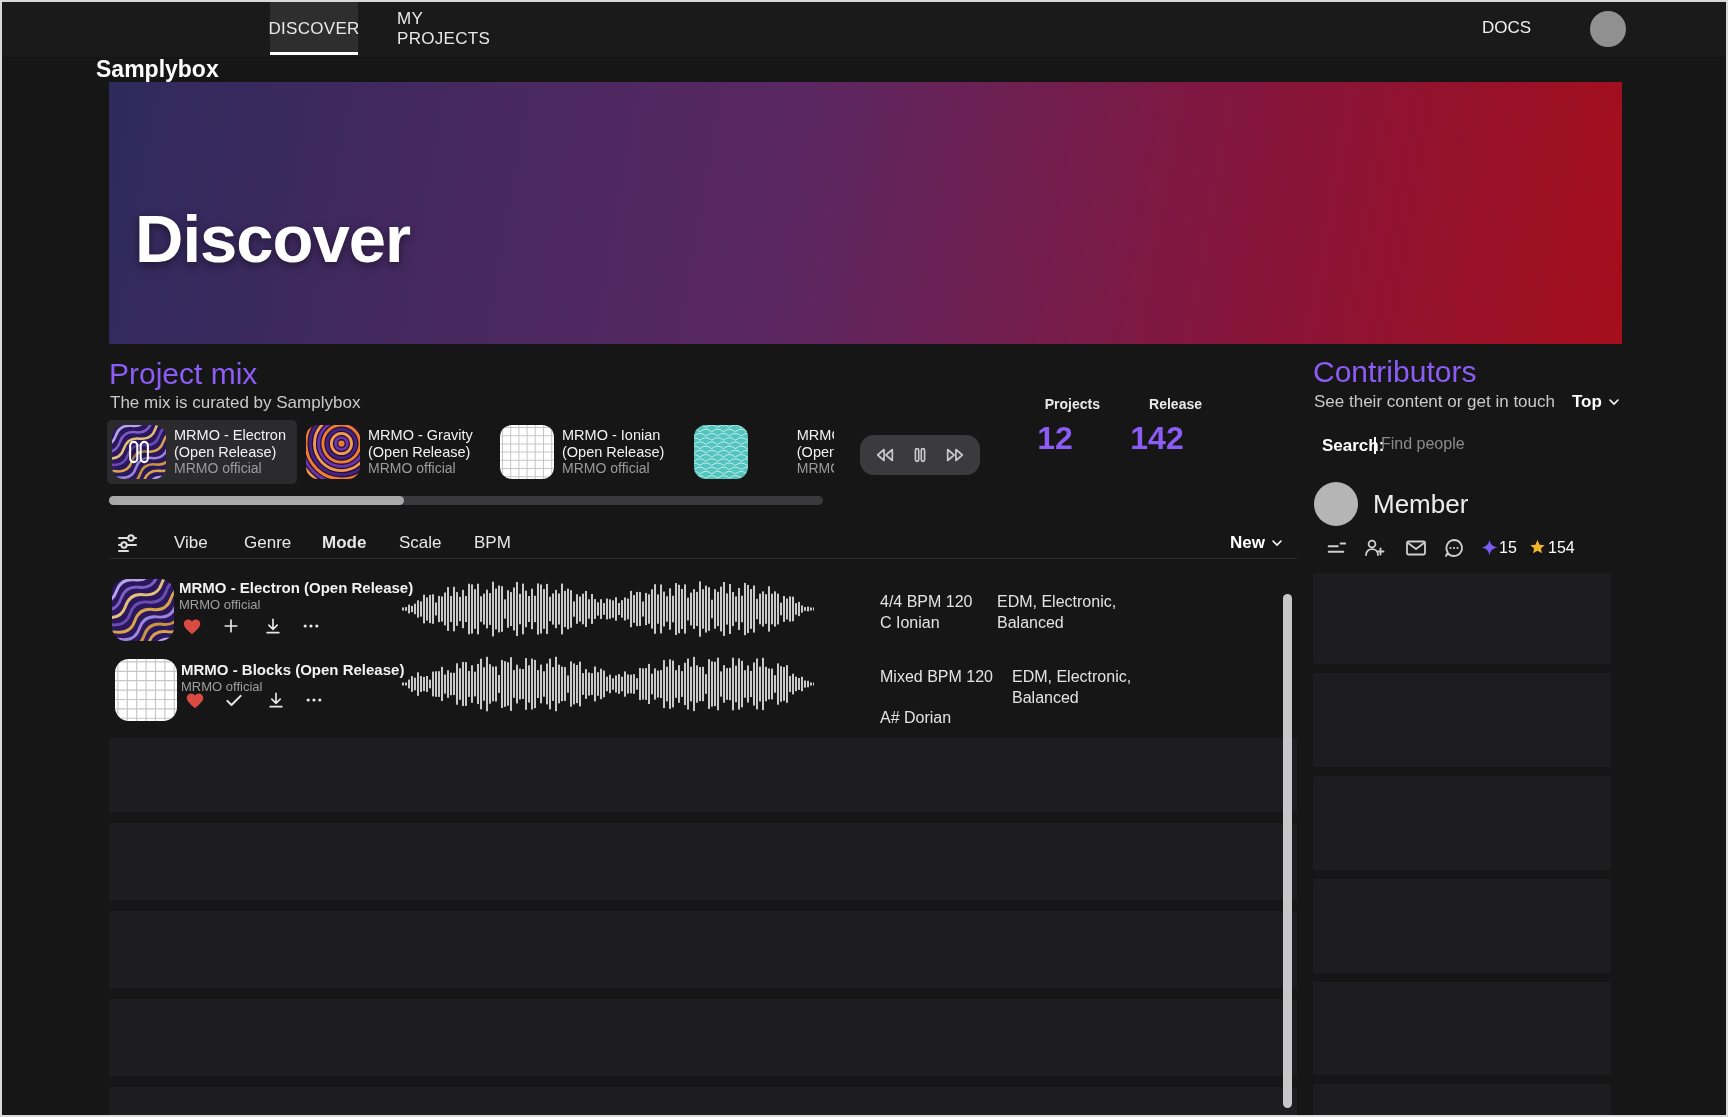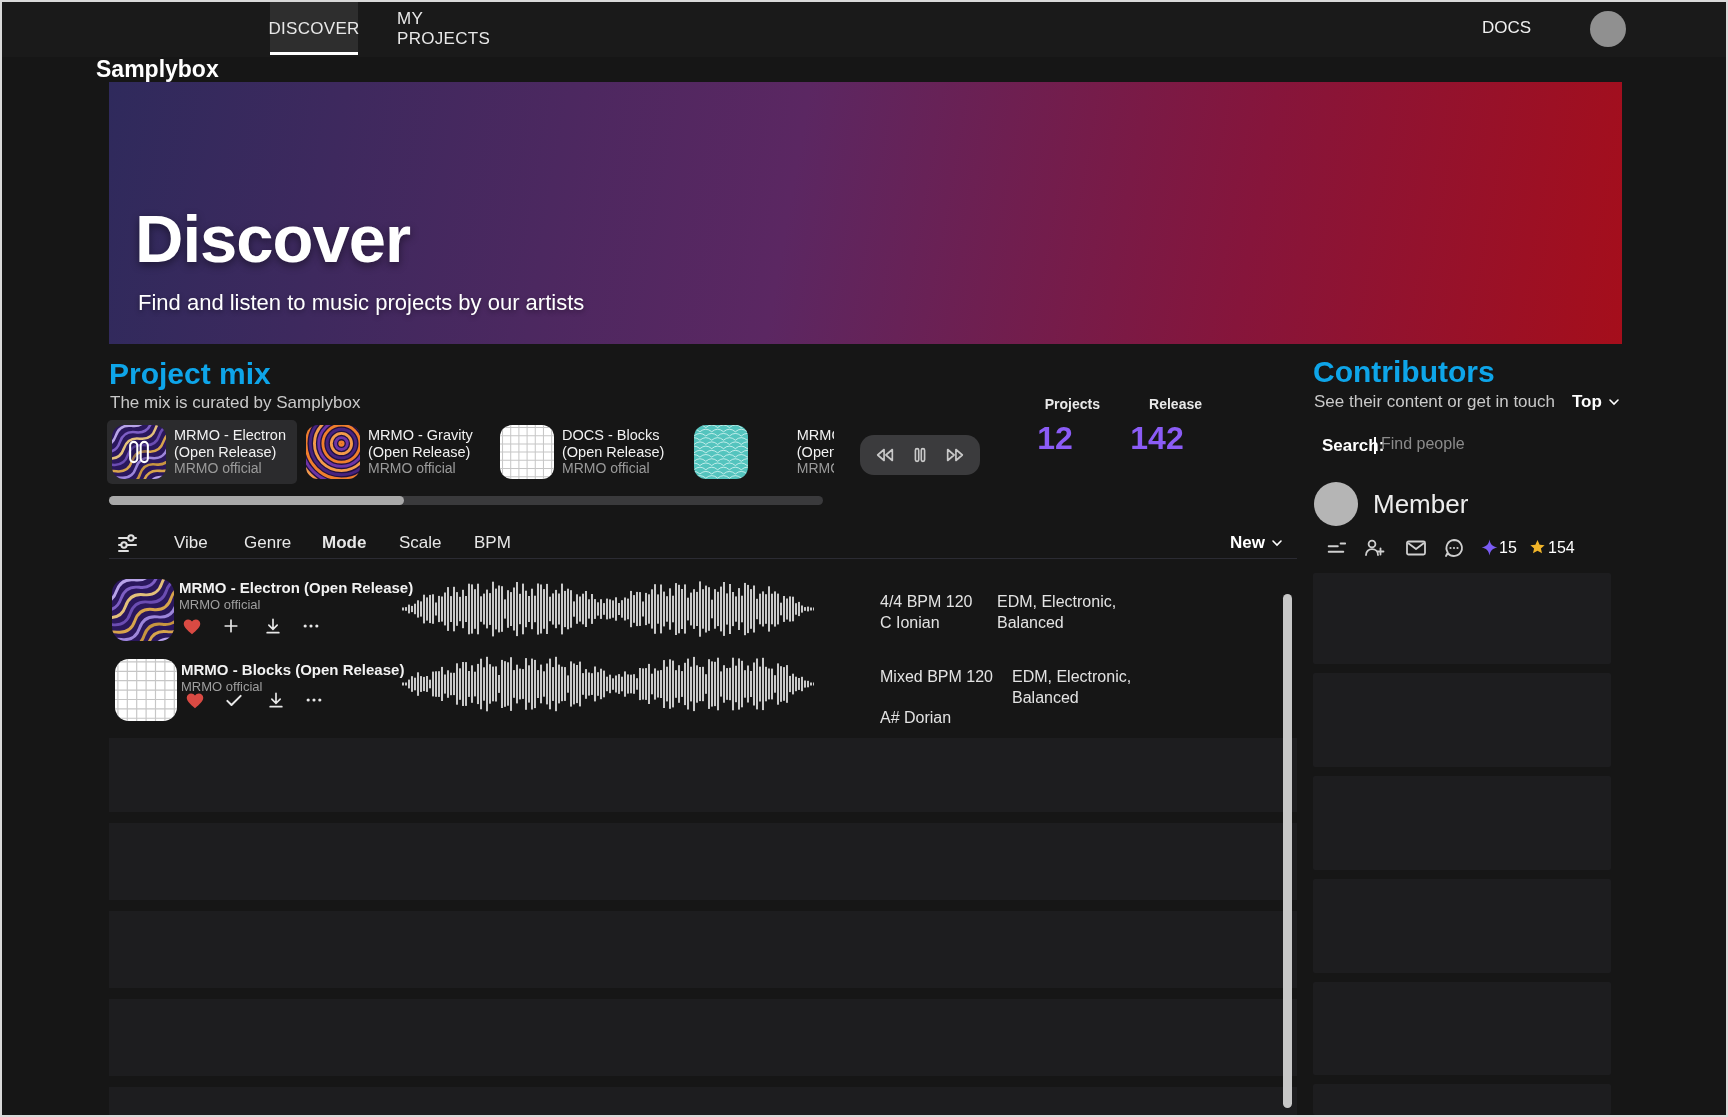--- a/index.html
+++ b/index.html
@@ -12,21 +12,21 @@
   .tab{position:absolute;top:0;height:53px;display:flex;align-items:center;justify-content:center;
        font-size:17px;color:#e8e8e8;letter-spacing:.3px;cursor:pointer;}
   .tab.active{background:#2e2e2e;}
   .tab.active::after{content:"";position:absolute;left:0;right:0;bottom:0;height:3px;background:#fff;}
   .avatar{border-radius:50%;background:#909090;}
   .hero{position:absolute;left:107px;top:80px;width:1513px;height:262px;
         background:linear-gradient(100deg,#2f2a5c 0%,#5b2762 45%,#86153b 75%,#a50e1b 100%);}
   .hero-title{position:absolute;left:26px;top:118px;font-size:67px;font-weight:700;color:#fff;
               text-shadow:0 3px 8px rgba(0,0,0,.45);letter-spacing:-1px;}
   .hero-sub{position:absolute;left:29px;top:208px;font-size:22px;color:#fff;text-shadow:0 2px 5px rgba(0,0,0,.4);}
-  .h2{font-size:30px;font-weight:700;color:#0ea5e9;}
+  .h2{font-size:30px;font-weight:400;color:#8b5cf6;}
   .sub{font-size:17px;color:#c9c9c9;}
   .card{position:absolute;top:0;height:64px;width:190px;display:flex;align-items:center;gap:8px;
         box-sizing:border-box;padding-left:5px;cursor:pointer;}
   .card.sel{background:#2b2b2d;border-radius:5px;}
   .art{width:54px;height:54px;border-radius:12px;overflow:hidden;flex:0 0 auto;}
   .art svg{display:block;width:100%;height:100%;}
   .art-lg{width:62px;height:62px;border-radius:14px;overflow:hidden;}
   .card .l1{font-size:14.5px;line-height:16.5px;color:#f2f2f2;}
   .card .l3{font-size:14px;line-height:17px;color:#9b9b9b;}
   .stat-label{font-size:14px;font-weight:700;color:#e9e9e9;text-align:right;}
@@ -63,21 +63,20 @@
     </div>
     <div class="tab" style="left:395px;width:115px;">
       <span>MY PROJECTS</span>
     </div>
     <div class="abs" style="left:1480px;top:16px;font-size:17px;color:#f0f0f0;cursor:pointer;">DOCS</div>
     <div class="avatar abs" style="left:1588px;top:9px;width:36px;height:36px;"></div>
   </div>
 
   <div class="hero">
     <div class="hero-title">Discover</div>
-    <div class="hero-sub">Find and listen to music projects by our artists</div>
   </div>
 
   <div class="h2 abs" style="left:107px;top:355px;">Project mix</div>
   <div class="sub abs" style="left:108px;top:391px;">The mix is curated by Samplybox</div>
 
   <div class="abs" style="left:105px;top:418px;width:727px;height:66px;overflow:hidden;">
     <div class="card sel" style="left:0;">
       <div class="art">
           <svg viewBox="0 0 64 64">
             <rect width="64" height="64" fill="#2a175c"></rect>
@@ -147,21 +146,21 @@
             <line x1="0" y1="32.099999999999994" x2="64" y2="32.099999999999994" stroke="#c6c6c6" stroke-width="1.2"></line>
             <line x1="41.8" y1="0" x2="41.8" y2="64" stroke="#c6c6c6" stroke-width="1.2"></line>
             <line x1="0" y1="41.8" x2="64" y2="41.8" stroke="#c6c6c6" stroke-width="1.2"></line>
             <line x1="51.5" y1="0" x2="51.5" y2="64" stroke="#c6c6c6" stroke-width="1.2"></line>
             <line x1="0" y1="51.5" x2="64" y2="51.5" stroke="#c6c6c6" stroke-width="1.2"></line>
             <line x1="61.2" y1="0" x2="61.2" y2="64" stroke="#c6c6c6" stroke-width="1.2"></line>
             <line x1="0" y1="61.2" x2="64" y2="61.2" stroke="#c6c6c6" stroke-width="1.2"></line>
           </svg>
         </div>
       <div>
-        <div class="l1">DOCS - Blocks</div>
+        <div class="l1">MRMO - Ionian</div>
         <div class="l1">(Open Release)</div>
         <div class="l3">MRMO official</div>
       </div>
     </div>
     <div class="card" style="left:582px;justify-content:space-between;">
       <div class="art">
           <svg viewBox="0 0 64 64">
             <rect width="64" height="64" fill="#54c4be"></rect>
             <path d="M-14,3 q7,-6 14,0" fill="none" stroke="rgba(240,255,254,.75)" stroke-width="1.1"></path>
             <path d="M0,3 q7,-6 14,0" fill="none" stroke="rgba(240,255,254,.75)" stroke-width="1.1"></path>

